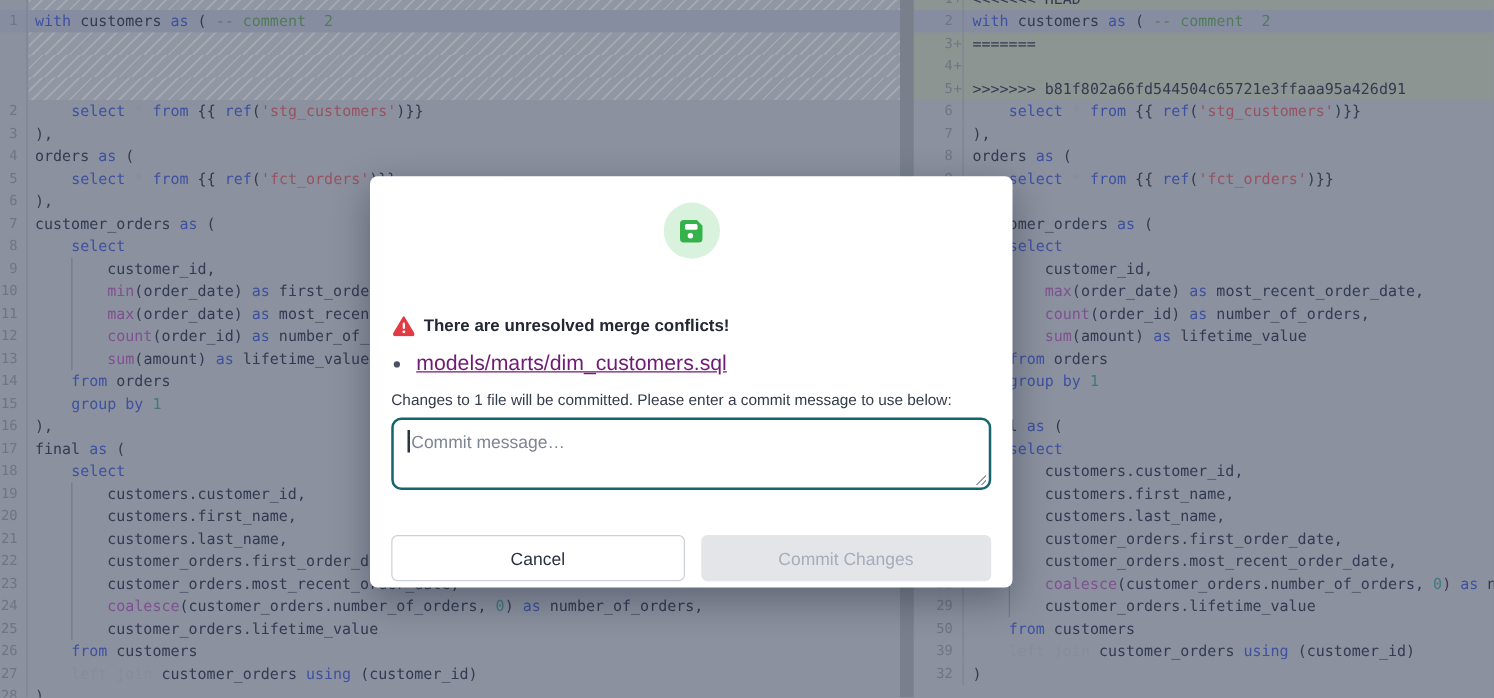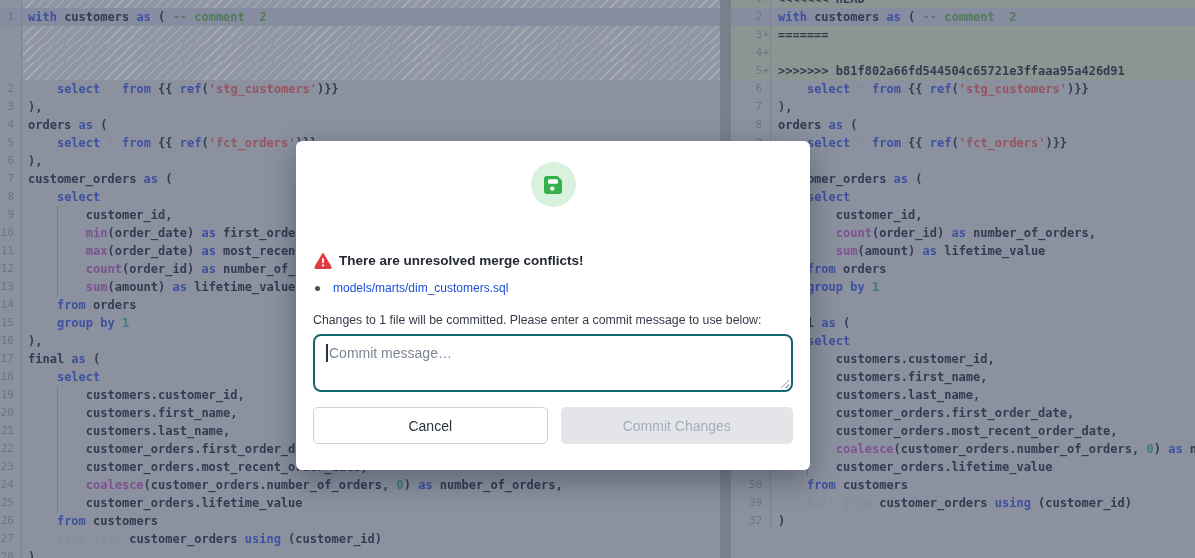--- a/index.html
+++ b/index.html
@@ -18,21 +18,21 @@
   .cl.changed{background:#878da1;}
   .cl.added{background:#8c9591;}
   .gut{position:absolute;left:0;top:0;bottom:0;display:flex;box-sizing:border-box;
        border-right:1px solid #7d8492;font-size:11px;color:#6e7584;}
   .pane-left  .gut{width:22px;}
   .pane-right .gut{width:40px;}
   .gn{display:inline-block;text-align:right;}
   .pane-left  .gn{width:16px;}
   .pane-right .gn{width:32px;}
   .gp{display:inline-block;width:8px;text-align:center;}
-  .code{display:block;font-weight:bold;}
+  .code{display:block;}
   .pane-left  .code{margin-left:28px;}
   .pane-right .code{margin-left:47px;}
   .hatch{position:absolute;left:23px;right:0;top:0;bottom:0;
          background:repeating-linear-gradient(135deg, rgba(255,255,255,0.16) 0 1.6px,
                     rgba(255,255,255,0) 1.6px 7px) #9097a3;}
   .ig{position:absolute;top:0;bottom:0;width:1px;background:rgba(60,72,96,0.30);}
   .pane-left  .ig{left:57px;}
   .pane-right .ig{left:76px;}
   .tok-t{color:#333b52}.tok-kw{color:#3e51a0}.tok-fn{color:#7e5190}
   .tok-str{color:#975361}.tok-cm{color:#517b5a}.tok-num{color:#3e7a7e}.tok-lt{color:#868d9b}
@@ -41,31 +41,31 @@
   .modal{position:absolute;left:296px;top:141px;width:514px;height:329px;background:#ffffff;
          border-radius:6px;box-shadow:0 10px 30px rgba(12,18,38,0.35);}
   .m-icon{position:absolute;top:21px;left:50%;margin-left:-22.5px;width:45px;height:45px;
           border-radius:50%;background:#d9f2de;display:flex;align-items:center;justify-content:center;}
   .m-title{position:absolute;top:221px;left:0;right:0;text-align:center;
            font-size:17.5px;font-weight:700;color:#232834;}
   .m-warn{position:absolute;top:111px;left:18px;display:flex;align-items:center;gap:7px;}
   .m-warn-text{font-size:13.5px;font-weight:700;color:#232834;}
   .m-file{position:absolute;top:140px;left:19px;display:flex;align-items:center;}
   .m-dot{width:5px;height:5px;border-radius:50%;background:#4a5260;margin-right:13px;}
-  .m-file-text{font-size:12px;color:#1d4ed8;}
+  .m-file-text{font-size:17px;color:#701a75;text-decoration:underline;}
   .m-label{position:absolute;top:172px;left:17px;right:17px;
            font-size:12.3px;font-weight:400;color:#333c49;}
   .m-textarea{position:absolute;top:193px;left:17px;width:476px;height:54px;background:#fff;
               border:2px solid #15656d;border-radius:8px;}
   .m-caret{position:absolute;left:11px;top:8px;width:1.5px;height:18px;background:#2a3340;}
   .m-placeholder{position:absolute;left:14px;top:9px;font-size:14px;color:#7d8595;}
   .m-resize{position:absolute;right:2px;bottom:2px;width:10px;height:10px;
             background:repeating-linear-gradient(-45deg, transparent 0 2px, #9aa1ad 2px 3px);
             clip-path:polygon(100% 0, 100% 100%, 0 100%);}
-  .m-buttons{position:absolute;top:266px;left:17px;right:17px;display:flex;gap:13px;}
+  .m-buttons{position:absolute;top:287px;left:17px;right:17px;display:flex;gap:13px;}
   .btn{flex:1;height:37px;border-radius:5px;font-family:"Liberation Sans", sans-serif;
        font-size:14px;display:flex;align-items:center;justify-content:center;box-sizing:border-box;}
   .btn-cancel{background:#ffffff;border:1px solid #ccd1d9;color:#2a3340;cursor:pointer;}
   .btn-commit{background:#e3e5e9;border:none;color:#a6adba;}
 
   .m-title,.m-warn,.m-file,.m-label{position:absolute;}
 </style>
 </head>
 <body>
 
@@ -115,20 +115,21 @@
         <div class="cl added"><span class="gut"><span class="gn">4</span><span class="gp">+</span></span></div>
         <div class="cl added"><span class="gut"><span class="gn">5</span><span class="gp">+</span></span><span class="code"><span class="tok-t">&gt;&gt;&gt;&gt;&gt;&gt;&gt; b81f802a66fd544504c65721e3ffaaa95a426d91</span></span></div>
         <div class="cl"><span class="gut"><span class="gn">6</span><span class="gp"></span></span><span class="code"><span class="tok-t">    </span><span class="tok-kw">select</span><span class="tok-t"> </span><span class="tok-lt">*</span><span class="tok-t"> </span><span class="tok-kw">from</span><span class="tok-t"> {{ </span><span class="tok-kw">ref</span><span class="tok-t">(</span><span class="tok-str">'stg_customers'</span><span class="tok-t">)}}</span></span></div>
         <div class="cl"><span class="gut"><span class="gn">7</span><span class="gp"></span></span><span class="code"><span class="tok-t">),</span></span></div>
         <div class="cl"><span class="gut"><span class="gn">8</span><span class="gp"></span></span><span class="code"><span class="tok-t">orders </span><span class="tok-kw">as</span><span class="tok-t"> (</span></span></div>
         <div class="cl"><span class="gut"><span class="gn">9</span><span class="gp"></span></span><span class="code"><span class="tok-t">    </span><span class="tok-kw">select</span><span class="tok-t"> </span><span class="tok-lt">*</span><span class="tok-t"> </span><span class="tok-kw">from</span><span class="tok-t"> {{ </span><span class="tok-kw">ref</span><span class="tok-t">(</span><span class="tok-str">'fct_orders'</span><span class="tok-t">)}}</span></span></div>
         <div class="cl"><span class="gut"><span class="gn">10</span><span class="gp"></span></span><span class="code"><span class="tok-t">),</span></span></div>
         <div class="cl"><span class="gut"><span class="gn">11</span><span class="gp"></span></span><span class="code"><span class="tok-t">customer_orders </span><span class="tok-kw">as</span><span class="tok-t"> (</span></span></div>
         <div class="cl"><span class="gut"><span class="gn">12</span><span class="gp"></span></span><span class="code"><span class="tok-t">    </span><span class="tok-kw">select</span></span></div>
         <div class="cl"><span class="gut"><span class="gn">13</span><span class="gp"></span></span><span class="code"><span class="tok-t">        customer_id,</span></span><i class="ig"></i></div>
+        <div class="cl"><span class="gut"><span class="gn">15</span><span class="gp"></span></span><span class="code"><span class="tok-t">        </span><span class="tok-fn">max</span><span class="tok-t">(order_date) </span><span class="tok-kw">as</span><span class="tok-t"> most_recent_order_date,</span></span><i class="ig"></i></div>
         <div class="cl"><span class="gut"><span class="gn">16</span><span class="gp"></span></span><span class="code"><span class="tok-t">        </span><span class="tok-fn">count</span><span class="tok-t">(order_id) </span><span class="tok-kw">as</span><span class="tok-t"> number_of_orders,</span></span><i class="ig"></i></div>
         <div class="cl"><span class="gut"><span class="gn">17</span><span class="gp"></span></span><span class="code"><span class="tok-t">        </span><span class="tok-fn">sum</span><span class="tok-t">(amount) </span><span class="tok-kw">as</span><span class="tok-t"> lifetime_value</span></span><i class="ig"></i></div>
         <div class="cl"><span class="gut"><span class="gn">18</span><span class="gp"></span></span><span class="code"><span class="tok-t">    </span><span class="tok-kw">from</span><span class="tok-t"> orders</span></span></div>
         <div class="cl"><span class="gut"><span class="gn">19</span><span class="gp"></span></span><span class="code"><span class="tok-t">    </span><span class="tok-kw">group</span><span class="tok-t"> </span><span class="tok-kw">by</span><span class="tok-t"> </span><span class="tok-num">1</span></span></div>
         <div class="cl"><span class="gut"><span class="gn">20</span><span class="gp"></span></span><span class="code"><span class="tok-t">),</span></span></div>
         <div class="cl"><span class="gut"><span class="gn">21</span><span class="gp"></span></span><span class="code"><span class="tok-t">final </span><span class="tok-kw">as</span><span class="tok-t"> (</span></span></div>
         <div class="cl"><span class="gut"><span class="gn">22</span><span class="gp"></span></span><span class="code"><span class="tok-t">    </span><span class="tok-kw">select</span></span></div>
         <div class="cl"><span class="gut"><span class="gn">23</span><span class="gp"></span></span><span class="code"><span class="tok-t">        customers.customer_id,</span></span><i class="ig"></i></div>
         <div class="cl"><span class="gut"><span class="gn">24</span><span class="gp"></span></span><span class="code"><span class="tok-t">        customers.first_name,</span></span><i class="ig"></i></div>
         <div class="cl"><span class="gut"><span class="gn">25</span><span class="gp"></span></span><span class="code"><span class="tok-t">        customers.last_name,</span></span><i class="ig"></i></div>

